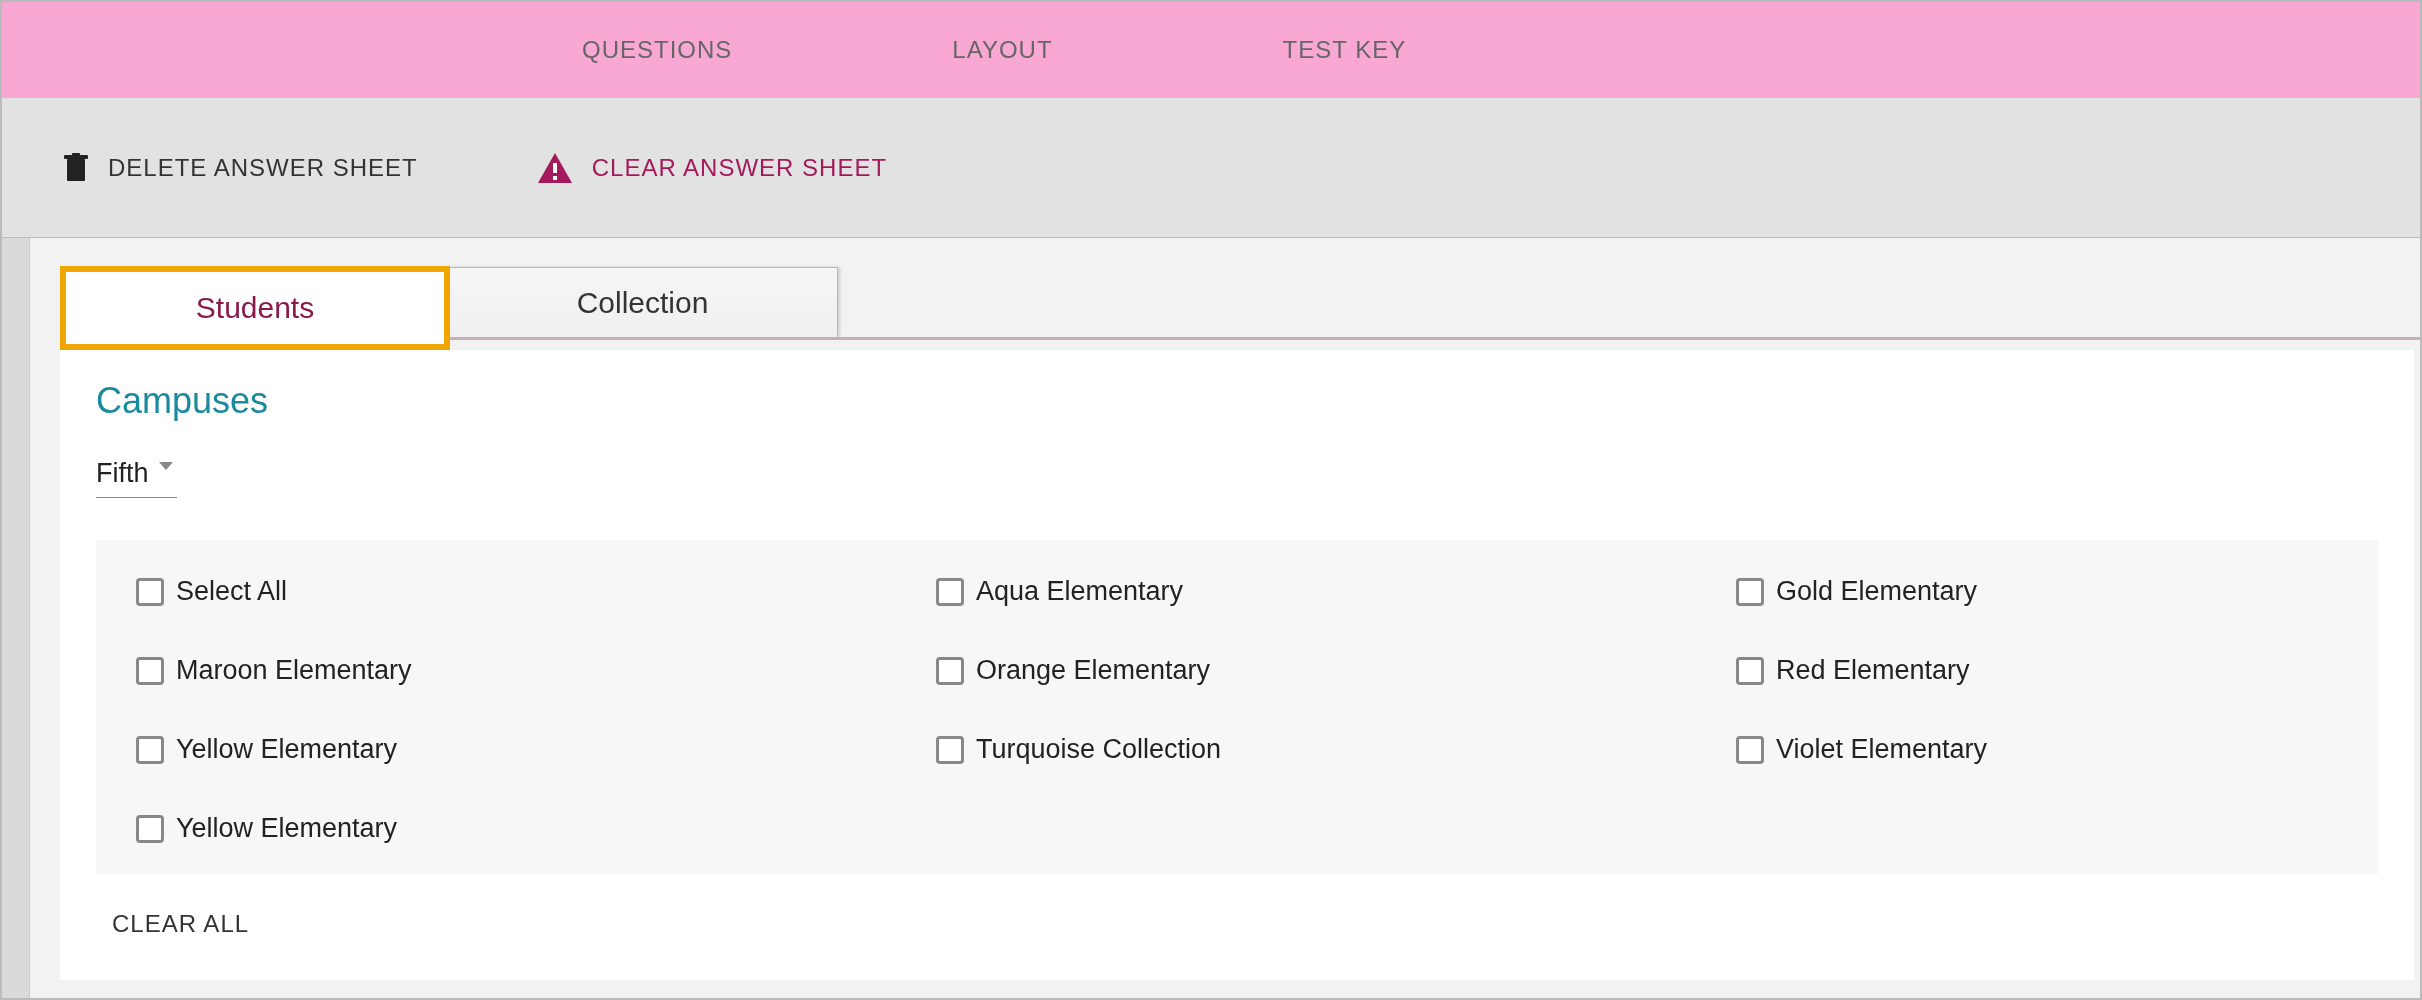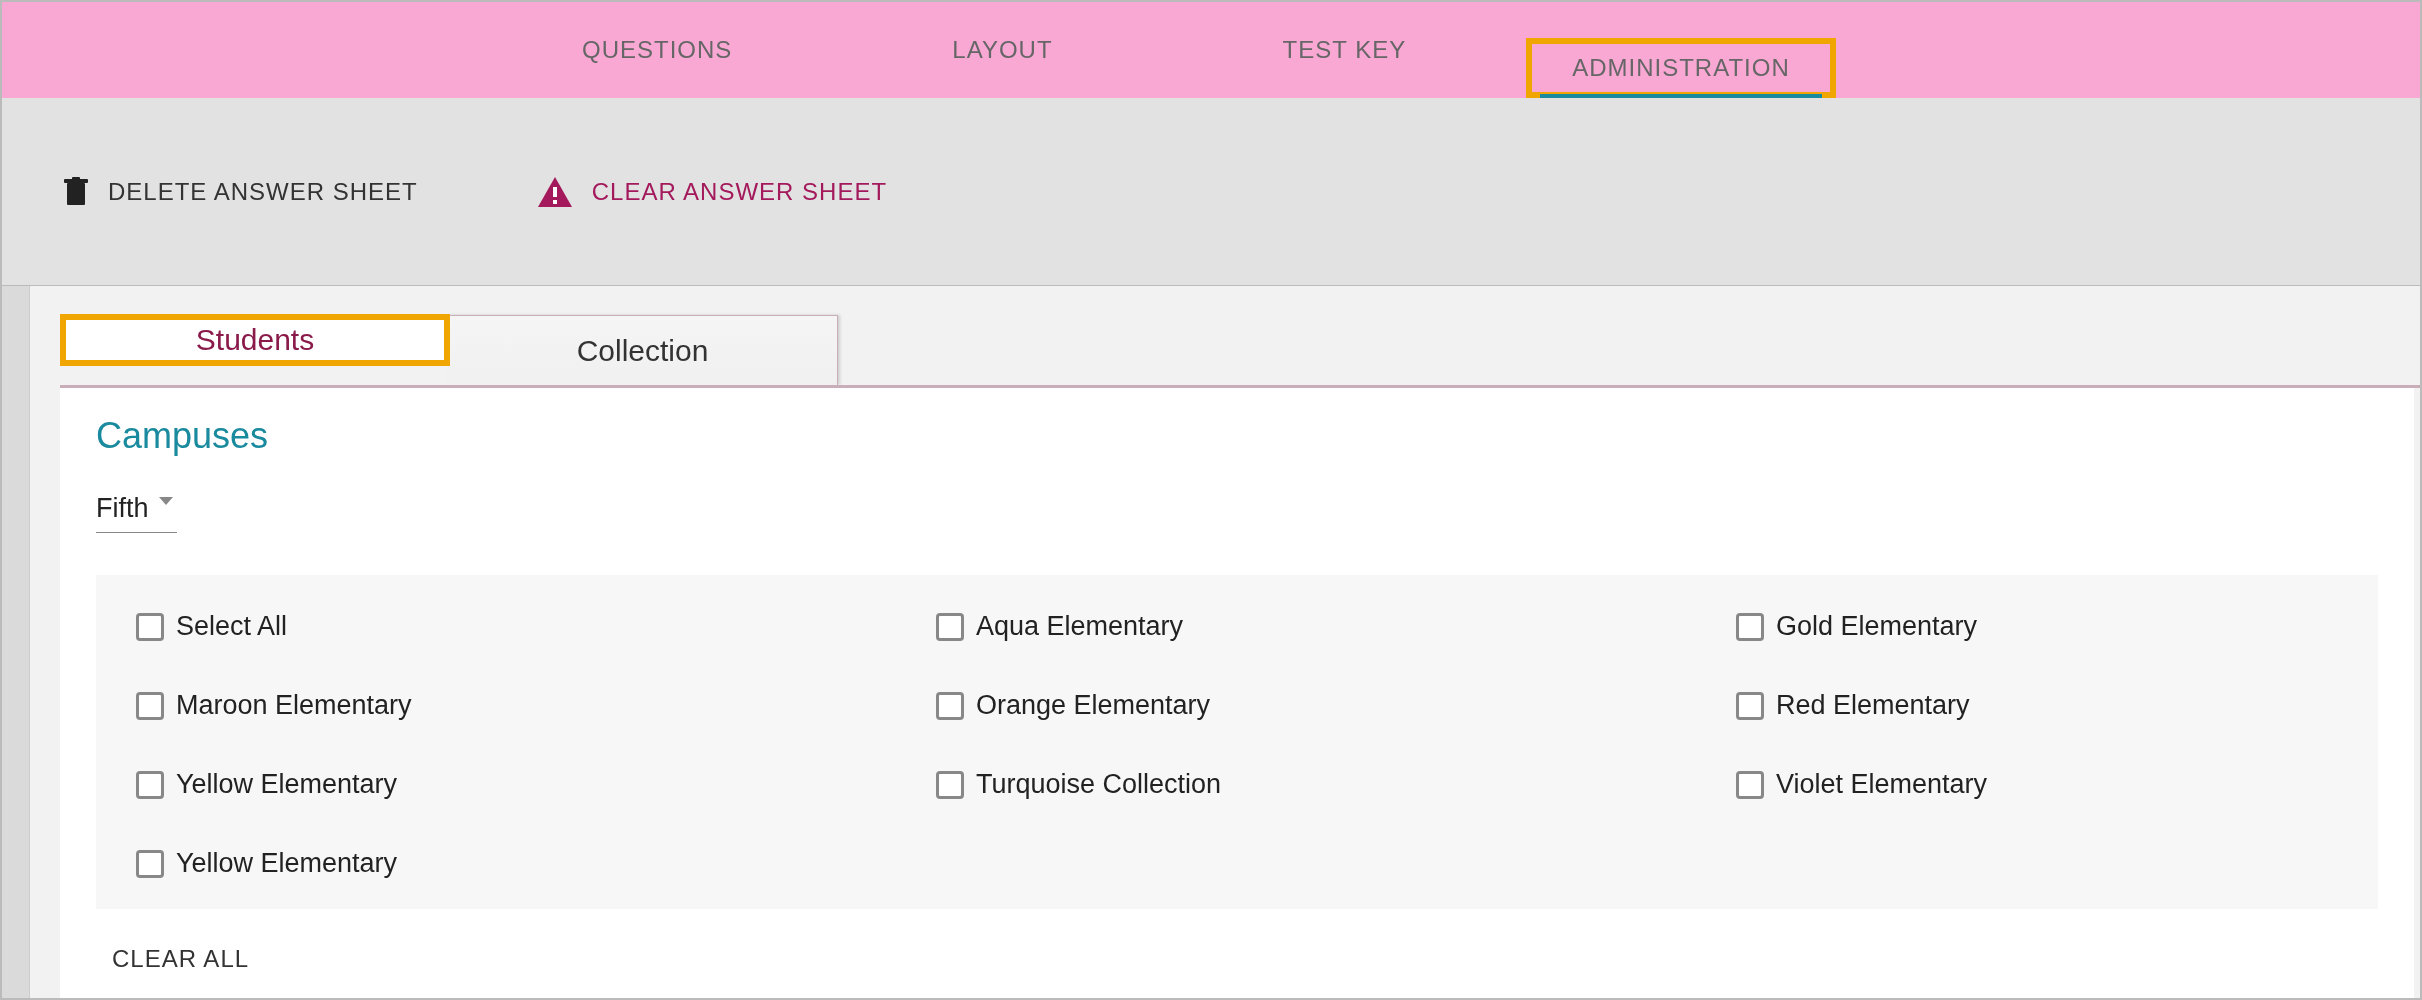--- a/index.html
+++ b/index.html
@@ -47,21 +47,21 @@
       content: "";
       position: absolute;
       left: 8px;
       right: 8px;
       bottom: -6px;
       height: 4px;
       background: #1a8a9e;
     }
     .action-bar {
       background: #e2e2e2;
-      height: 188px;
+      height: 140px;
       display: flex;
       align-items: center;
       padding-left: 62px;
       gap: 120px;
       border-bottom: 1px solid #bbb;
     }
     .action-item {
       display: flex;
       align-items: center;
       gap: 20px;
@@ -98,21 +98,21 @@
       position: relative;
     }
     .subtabs {
       display: flex;
       padding-left: 30px;
       padding-top: 28px;
       position: relative;
     }
     .subtab {
       width: 390px;
-      height: 52px;
+      height: 84px;
       display: flex;
       align-items: center;
       justify-content: center;
       font-size: 30px;
       cursor: pointer;
       position: relative;
     }
     .subtab-students {
       background: #fff;
       color: #8a1a4a;
@@ -213,21 +213,20 @@
       display: inline-block;
     }
   </style>
 </head>
 <body>
 
 <div class="top-nav">
   <div class="top-nav-item nav-questions">QUESTIONS</div>
   <div class="top-nav-item nav-layout">LAYOUT</div>
   <div class="top-nav-item nav-testkey">TEST KEY</div>
-  <div class="top-nav-item nav-admin">ADMINISTRATION</div>
 </div>
 
 <div class="action-bar">
   <div class="action-item">
     <span class="trash-icon">
       <svg width="24" height="30" viewBox="0 0 24 30">
           <rect x="3" y="6" width="18" height="22" rx="1" fill="#222"></rect>
           <rect x="0" y="2" width="24" height="4" rx="1" fill="#222"></rect>
           <rect x="8" y="0" width="8" height="3" rx="1" fill="#222"></rect>
         </svg>

